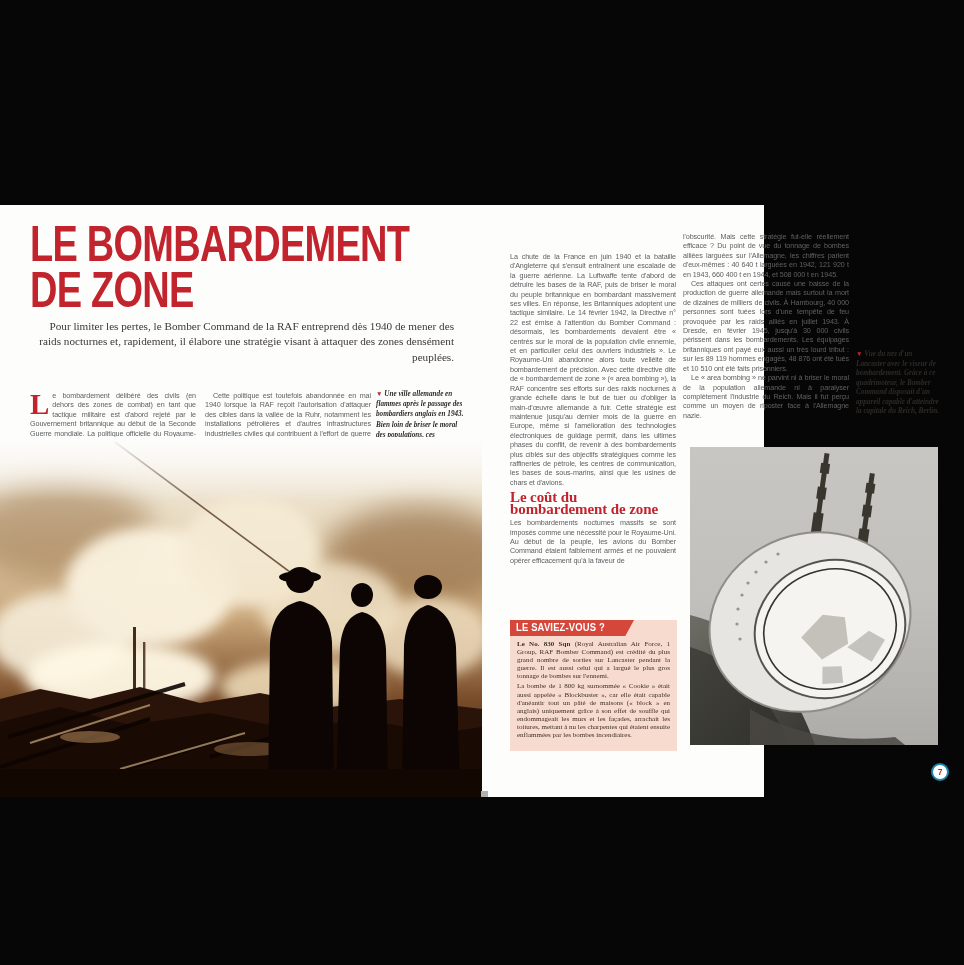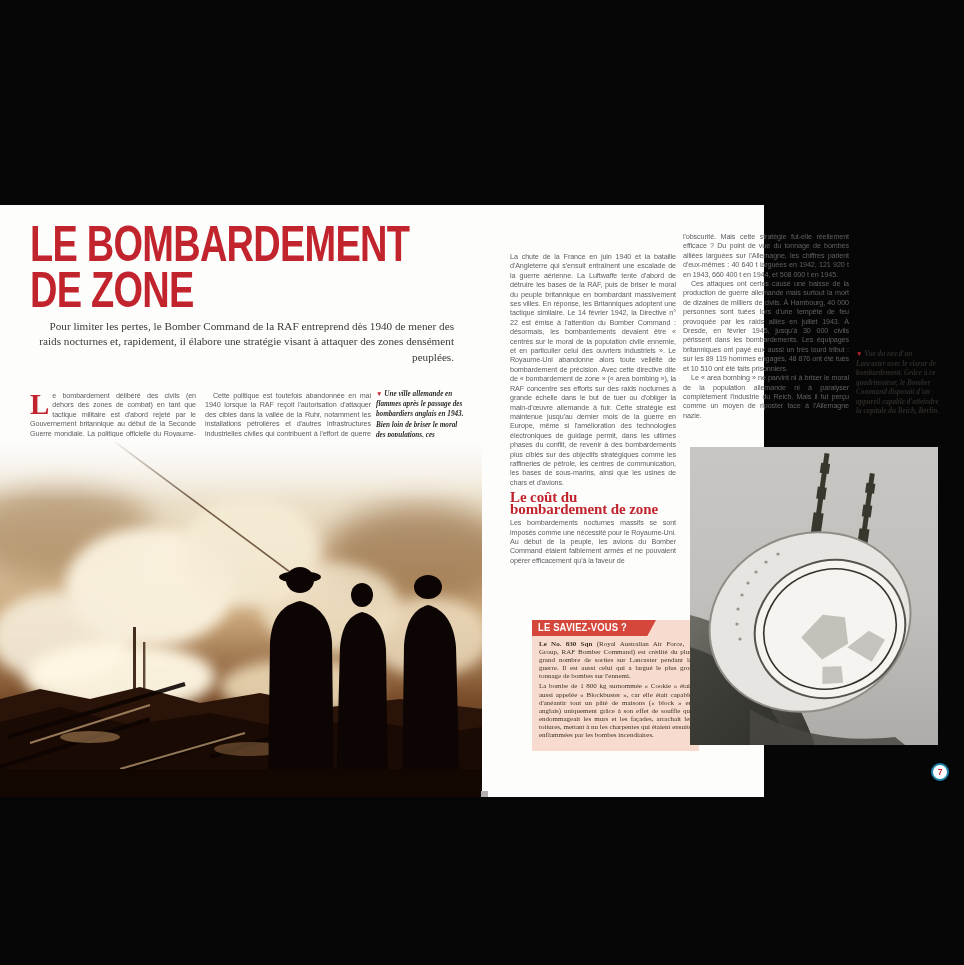--- a/index.html
+++ b/index.html
@@ -29,21 +29,21 @@
   .bodycol p.noindent { text-indent:0; }
   .dropcap { float:left; color:#c2242e; font-family:"Liberation Serif", serif;
     font-weight:bold; font-size:29px; line-height:24px; padding:1px 3px 0 0; }
   .caption { position:absolute; font-family:"Liberation Serif", serif; font-style:italic;
     font-weight:bold; font-size:7.2px; line-height:10.2px; color:#2f2b27; }
   .cap-marker { color:#c2242e; font-style:normal; font-size:6.5px; }
   .subhead { font-family:"Liberation Serif", serif; font-weight:bold; color:#c2242e;
     font-size:15px; line-height:11.5px; margin:5px 0 3px 0; text-align:left; }
   
   .infobox { position:absolute; left:510px; top:415px; width:167px; height:131px;
-    background:#f7dbce; overflow:hidden;margin-left:22px; }
+    background:#f7dbce; overflow:hidden; }
   .infobox-head { position:relative; width:124px; height:16px; background:#d5463b;
     clip-path:polygon(0 0,100% 0,93% 100%,0 100%); }
   .infobox-head span { position:absolute; left:6px; top:1px; color:#fff; font-weight:bold;
     font-size:11.5px; letter-spacing:0.2px; transform:scaleX(0.82); transform-origin:left center;
     white-space:nowrap; }
   .infobox-body { padding:4px 7px 0 7px; font-family:"Liberation Serif", serif;
     font-size:7px; line-height:8.1px; color:#3c3128; text-align:justify; }
   .infobox-body p + p { margin-top:2px; }
   
   .photo-left { position:absolute; left:0; top:232px; width:482px; height:360px; }

